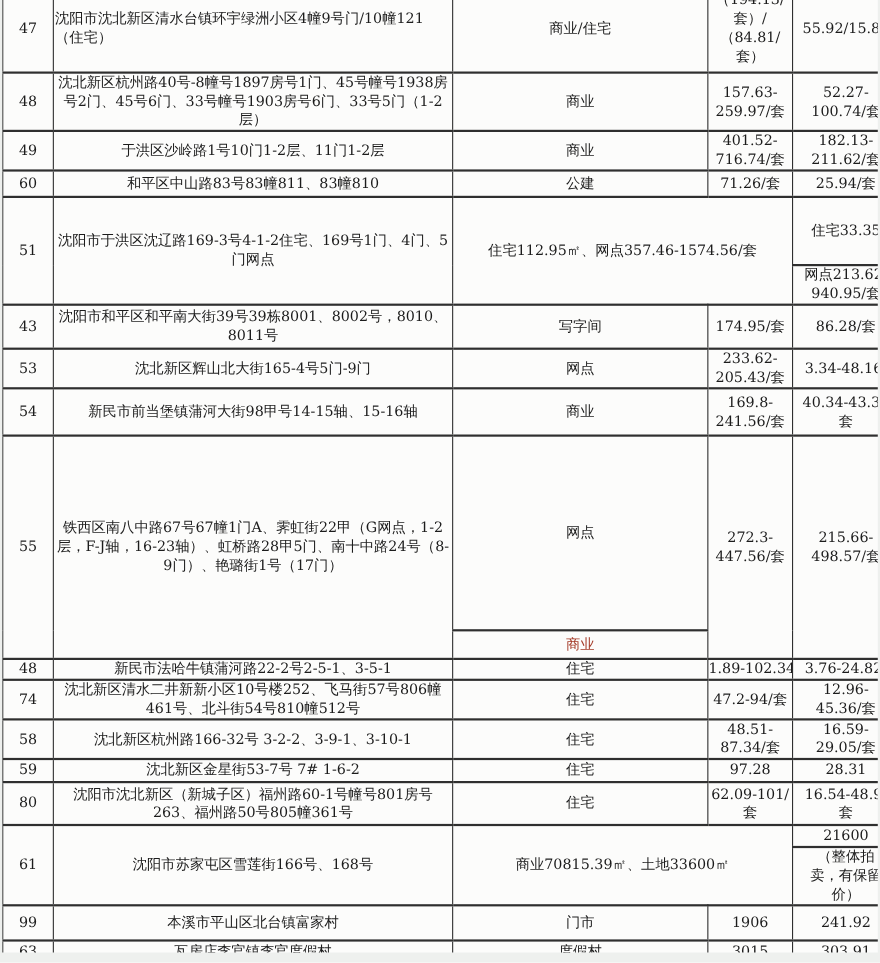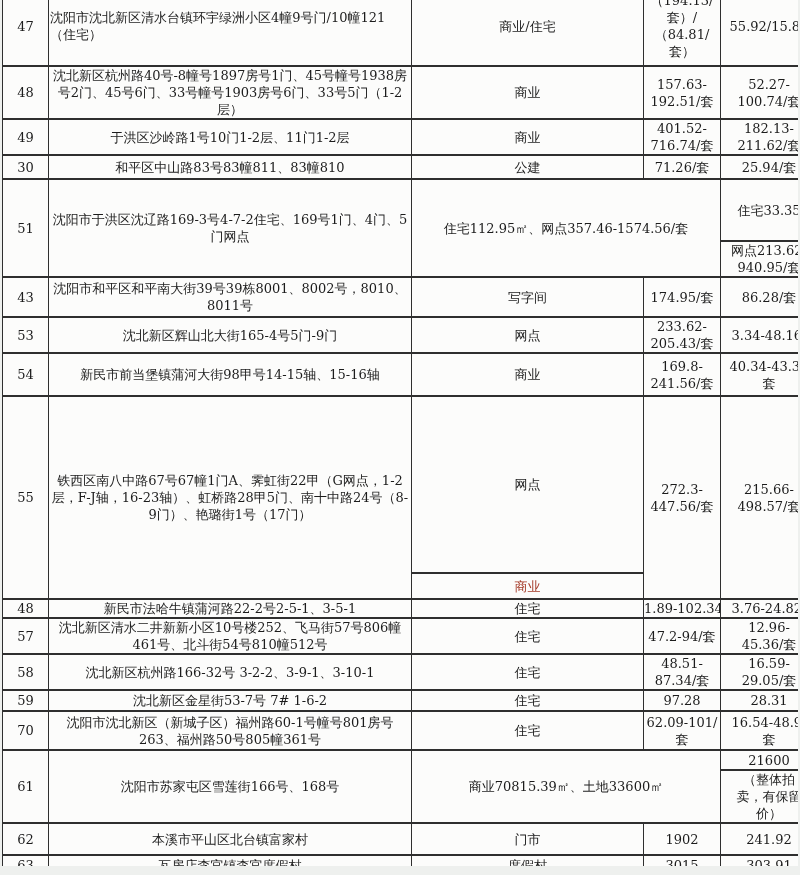--- a/index.html
+++ b/index.html
@@ -60,46 +60,46 @@
 （84.81/
 套）</td>
       <td class="nw">55.92/15.88</td>
     </tr>
 
     <tr class="rh48">
       <td>48</td>
       <td>沈北新区杭州路40号-8幢号1897房号1门、45号幢号1938房号2门、45号6门、33号幢号1903房号6门、33号5门（1-2层）</td>
       <td>商业</td>
       <td>157.63-
-192.51/套</td>
+259.97/套</td>
       <td>52.27-
 100.74/套</td>
     </tr>
 
     <tr class="rh49">
       <td>49</td>
       <td>于洪区沙岭路1号10门1-2层、11门1-2层</td>
       <td>商业</td>
       <td>401.52-
 716.74/套</td>
       <td>182.13-
 211.62/套</td>
     </tr>
 
     <tr class="rh50">
-      <td>30</td>
+      <td>60</td>
       <td>和平区中山路83号83幢811、83幢810</td>
       <td>公建</td>
       <td>71.26/套</td>
       <td>25.94/套</td>
     </tr>
 
     <tr class="rh51a">
       <td rowspan="2">51</td>
-      <td rowspan="2">沈阳市于洪区沈辽路169-3号4-7-2住宅、169号1门、4门、5门网点</td>
+      <td rowspan="2">沈阳市于洪区沈辽路169-3号4-1-2住宅、169号1门、4门、5门网点</td>
       <td colspan="2" rowspan="2">住宅112.95㎡、网点357.46-1574.56/套</td>
       <td>住宅33.35</td>
     </tr>
     <tr class="rh51b">
       <td>网点213.62-
 940.95/套</td>
     </tr>
 
     <tr class="rh52">
       <td>43</td>
@@ -143,21 +143,21 @@
 
     <tr class="rh56">
       <td>48</td>
       <td>新民市法哈牛镇蒲河路22-2号2-5-1、3-5-1</td>
       <td>住宅</td>
       <td class="nw">1.89-102.34/</td>
       <td class="nw">3.76-24.82/</td>
     </tr>
 
     <tr class="rh57">
-      <td>57</td>
+      <td>74</td>
       <td>沈北新区清水二井新新小区10号楼252、飞马街57号806幢461号、北斗街54号810幢512号</td>
       <td>住宅</td>
       <td>47.2-94/套</td>
       <td>12.96-
 45.36/套</td>
     </tr>
 
     <tr class="rh58">
       <td>58</td>
       <td>沈北新区杭州路166-32号 3-2-2、3-9-1、3-10-1</td>
@@ -170,21 +170,21 @@
 
     <tr class="rh59">
       <td>59</td>
       <td>沈北新区金星街53-7号 7# 1-6-2</td>
       <td>住宅</td>
       <td>97.28</td>
       <td>28.31</td>
     </tr>
 
     <tr class="rh60">
-      <td>70</td>
+      <td>80</td>
       <td>沈阳市沈北新区（新城子区）福州路60-1号幢号801房号263、福州路50号805幢361号</td>
       <td>住宅</td>
       <td>62.09-101/
 套</td>
       <td>16.54-48.9/
 套</td>
     </tr>
 
     <tr class="rh61a">
       <td rowspan="2">61</td>
@@ -192,24 +192,24 @@
       <td colspan="2" rowspan="2">商业70815.39㎡、土地33600㎡</td>
       <td>21600</td>
     </tr>
     <tr class="rh61b">
       <td>（整体拍
 卖，有保留
 价）</td>
     </tr>
 
     <tr class="rh62">
-      <td>62</td>
+      <td>99</td>
       <td>本溪市平山区北台镇富家村</td>
       <td>门市</td>
-      <td>1902</td>
+      <td>1906</td>
       <td>241.92</td>
     </tr>
 
     <tr class="rh63">
       <td>63</td>
       <td>瓦房店李官镇李官度假村</td>
       <td>度假村</td>
       <td>3015</td>
       <td>303.91</td>
     </tr>

